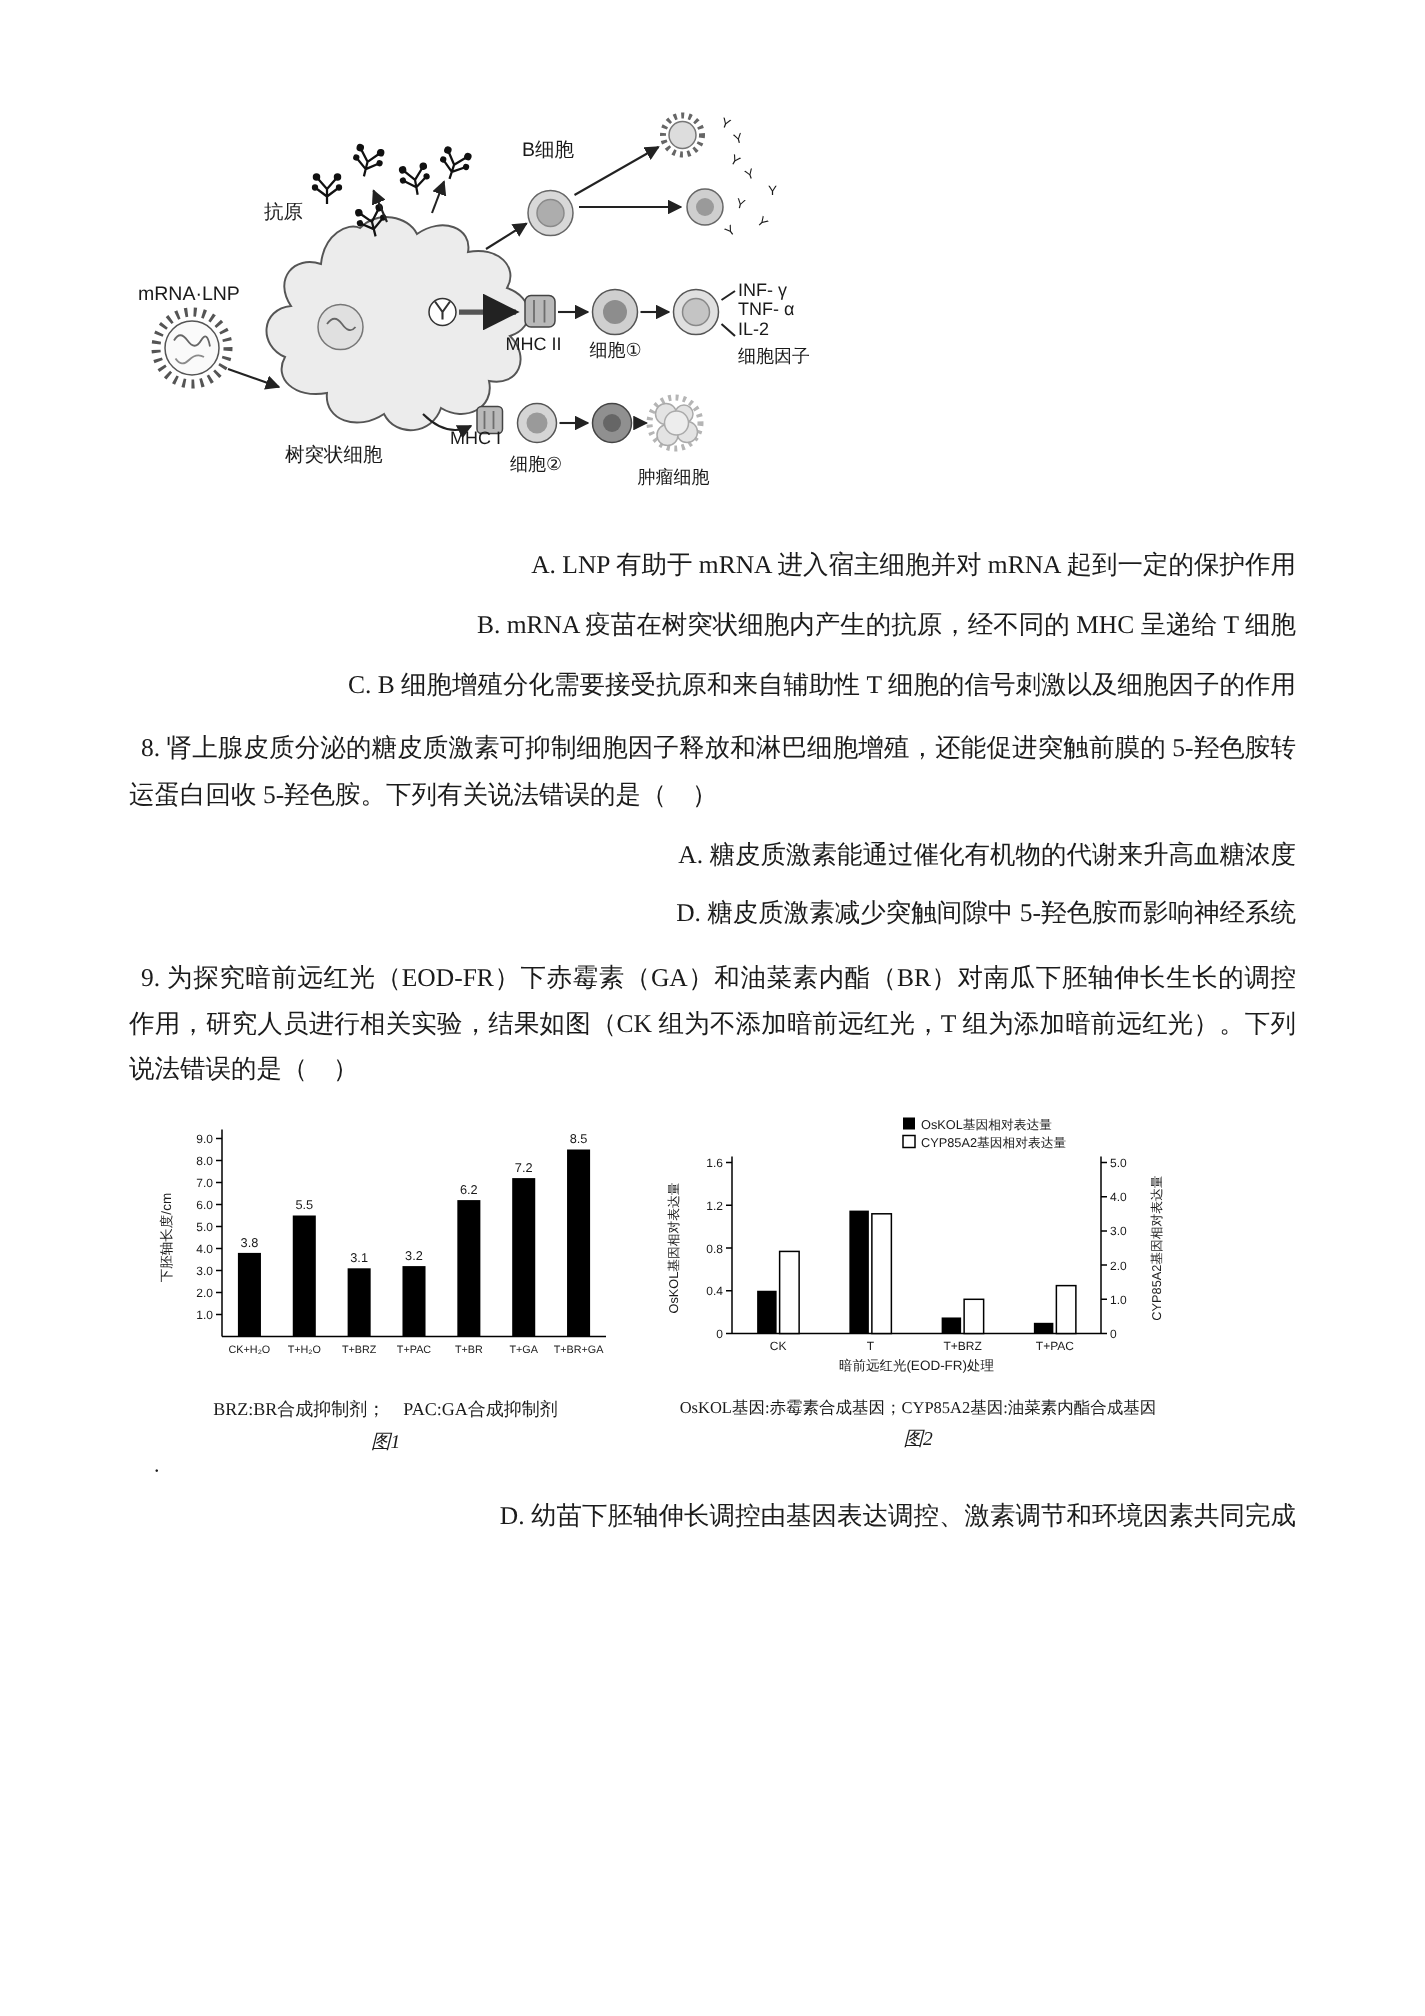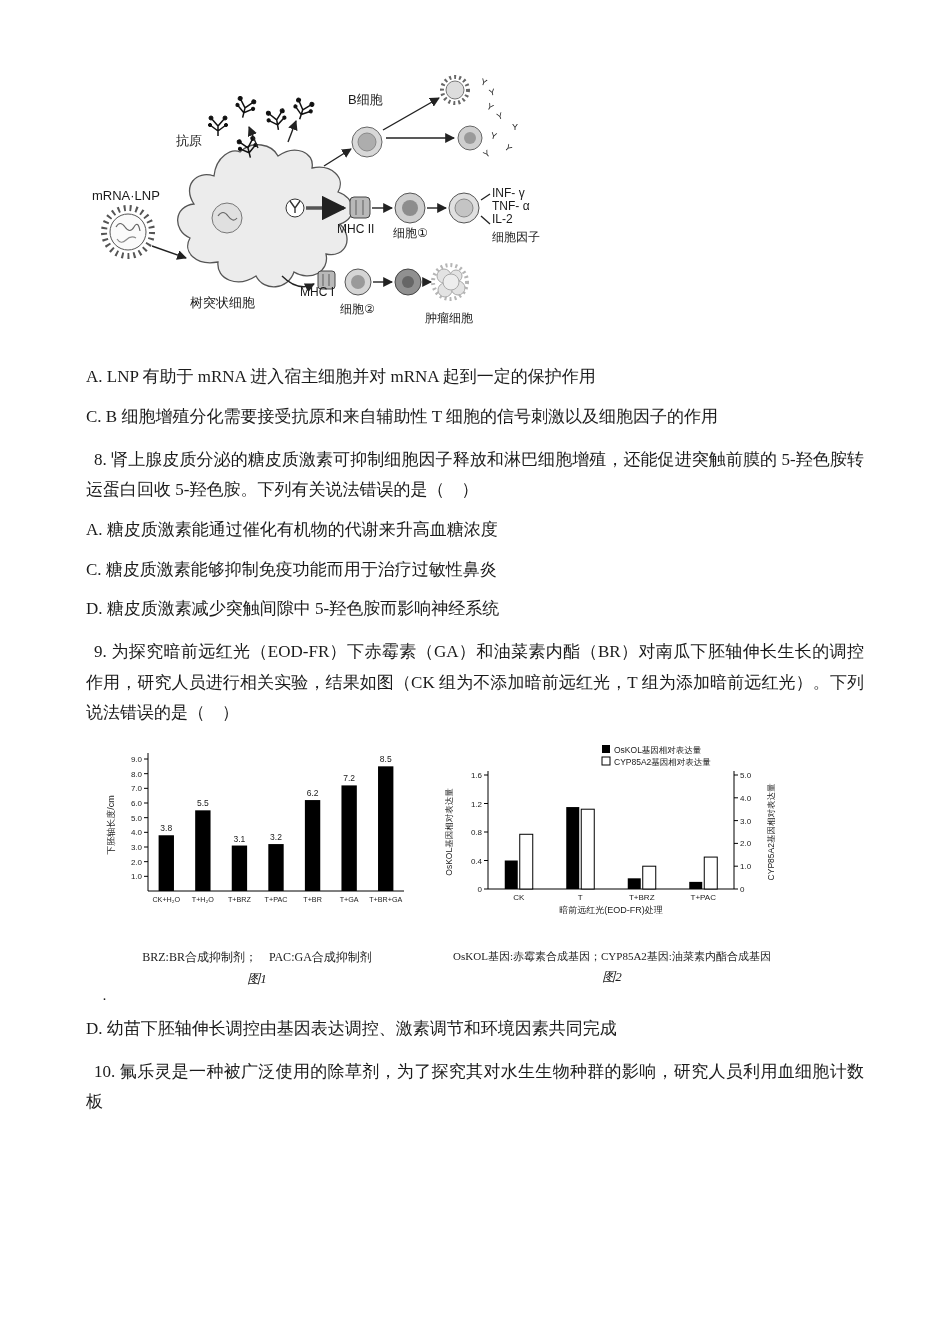--- a/index.html
+++ b/index.html
@@ -5,25 +5,25 @@
   * { margin:0; padding:0; box-sizing:border-box; }
   html,body { background:#ffffff; }
   .page {
     width:950px; height:1344px; margin:0 auto; background:#ffffff;
     padding:46px 86px 20px 86px; overflow:hidden; position:relative;
     font-family:"Liberation Serif","DejaVu Serif",serif;
     color:#1b1b1b; font-size:17px;
   }
   .diagram-wrap { margin:4px 0 10px 4px; }
   svg text { font-family:"Liberation Sans","DejaVu Sans",sans-serif; fill:#1a1a1a; }
-  .option { margin:0 0 16px 0; line-height:1.4; }
+  .option { margin:0 0 16px 0; line-height:1.4;text-align:right; }
   .stem { margin:0 0 12px 0; line-height:1.8; text-align:justify; text-indent:8px; }
   .charts { display:flex; gap:28px; margin:2px 0 12px 16px; align-items:flex-start; }
   .chart-box { display:flex; flex-direction:column; align-items:center; }
-  .chart-note { font-size:12px; margin-top:20px; white-space:nowrap; }
+  .chart-note { font-size:12px; margin-top:2px; white-space:nowrap; }
   .chart-note.small { font-size:11px; }
   .chart-title { font-size:13px; margin-top:4px;font-style:italic; }
   .stray { margin:-8px 0 10px 16px; font-size:15px; line-height:1; }
 </style>
 </head>
 <body>
 
 <div class="page">
 
   <div class="diagram-wrap">
@@ -170,25 +170,25 @@
       <path d="M391,150 L400,144"></path>
       <path d="M391,166 L400,174"></path>
       <path d="M192,226 Q208,242 224,234" marker-end="url(#arr)"></path>
       <path d="M283,232 L302,232" marker-end="url(#arr)"></path>
       <path d="M333,232 L341,232" marker-end="url(#arr)"></path>
     </g>
   </svg>
   </div>
 
   <p class="option">A. LNP 有助于 mRNA 进入宿主细胞并对 mRNA 起到一定的保护作用</p>
+  <p class="option">B. mRNA 疫苗在树突状细胞内产生的抗原，经不同的 MHC 呈递给 T 细胞</p>
   <p class="option">C. B 细胞增殖分化需要接受抗原和来自辅助性 T 细胞的信号刺激以及细胞因子的作用</p>
 
   <p class="stem">8. 肾上腺皮质分泌的糖皮质激素可抑制细胞因子释放和淋巴细胞增殖，还能促进突触前膜的 5-羟色胺转运蛋白回收 5-羟色胺。下列有关说法错误的是（　）</p>
   <p class="option">A. 糖皮质激素能通过催化有机物的代谢来升高血糖浓度</p>
-  <p class="option">C. 糖皮质激素能够抑制免疫功能而用于治疗过敏性鼻炎</p>
   <p class="option">D. 糖皮质激素减少突触间隙中 5-羟色胺而影响神经系统</p>
 
   <p class="stem">9. 为探究暗前远红光（EOD-FR）下赤霉素（GA）和油菜素内酯（BR）对南瓜下胚轴伸长生长的调控作用，研究人员进行相关实验，结果如图（CK 组为不添加暗前远红光，T 组为添加暗前远红光）。下列说法错误的是（　）</p>
 
   <div class="charts">
     <div class="chart-box">
       <svg id="chart1" width="310" height="188">
           <line x1="46" y1="150" x2="302" y2="150" stroke="#000"></line>
           <line x1="46" y1="150" x2="46" y2="12" stroke="#000"></line>
           <line x1="42" y1="135.33333333333334" x2="46" y2="135.33333333333334" stroke="#000"></line>
@@ -283,15 +283,14 @@
           <text x="334" y="91" text-anchor="middle" font-size="8.5" transform="rotate(-90 334 91)">CYP85A2基因相对表达量</text>
         </svg>
       <div class="chart-note small">OsKOL基因:赤霉素合成基因；CYP85A2基因:油菜素内酯合成基因</div>
       <div class="chart-title">图2</div>
     </div>
   </div>
 
   <p class="stray">·</p>
   <p class="option">D. 幼苗下胚轴伸长调控由基因表达调控、激素调节和环境因素共同完成</p>
 
-  <p class="stem">10. 氟乐灵是一种被广泛使用的除草剂，为了探究其对水生生物种群的影响，研究人员利用血细胞计数板</p>
 
 </div>
 
 </body></html>

